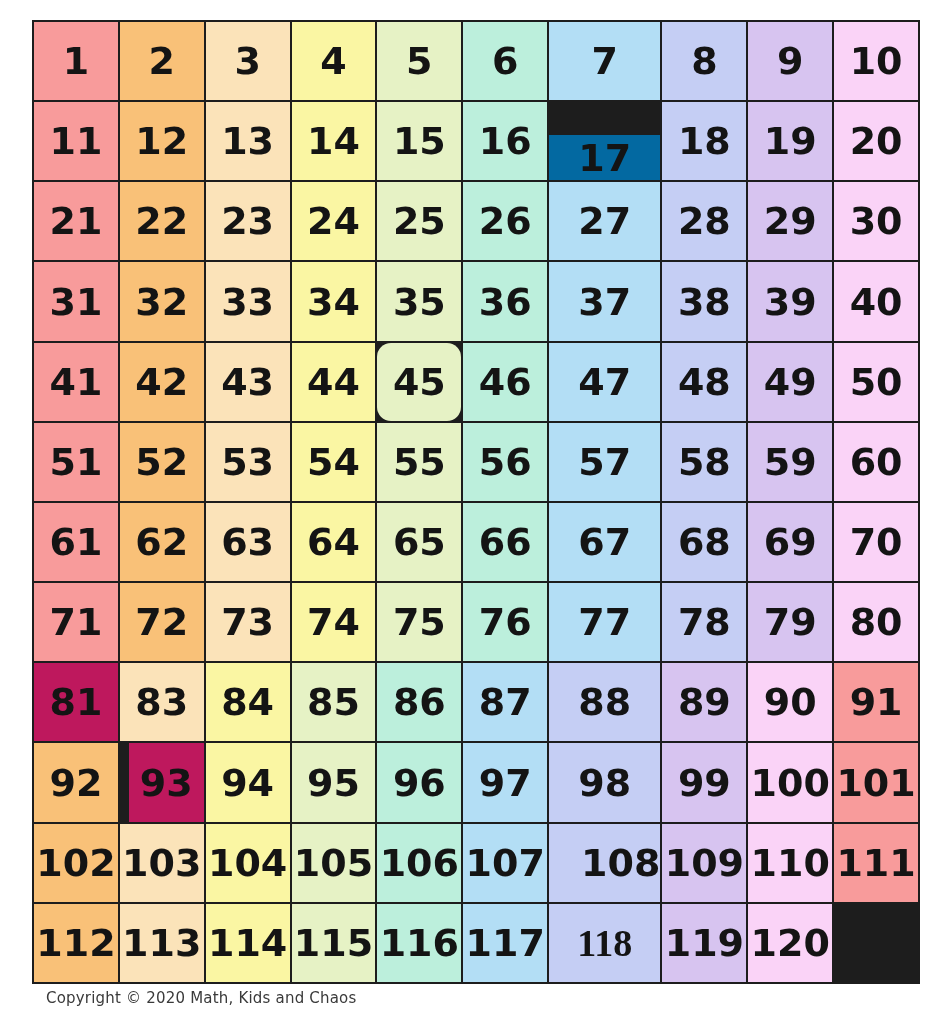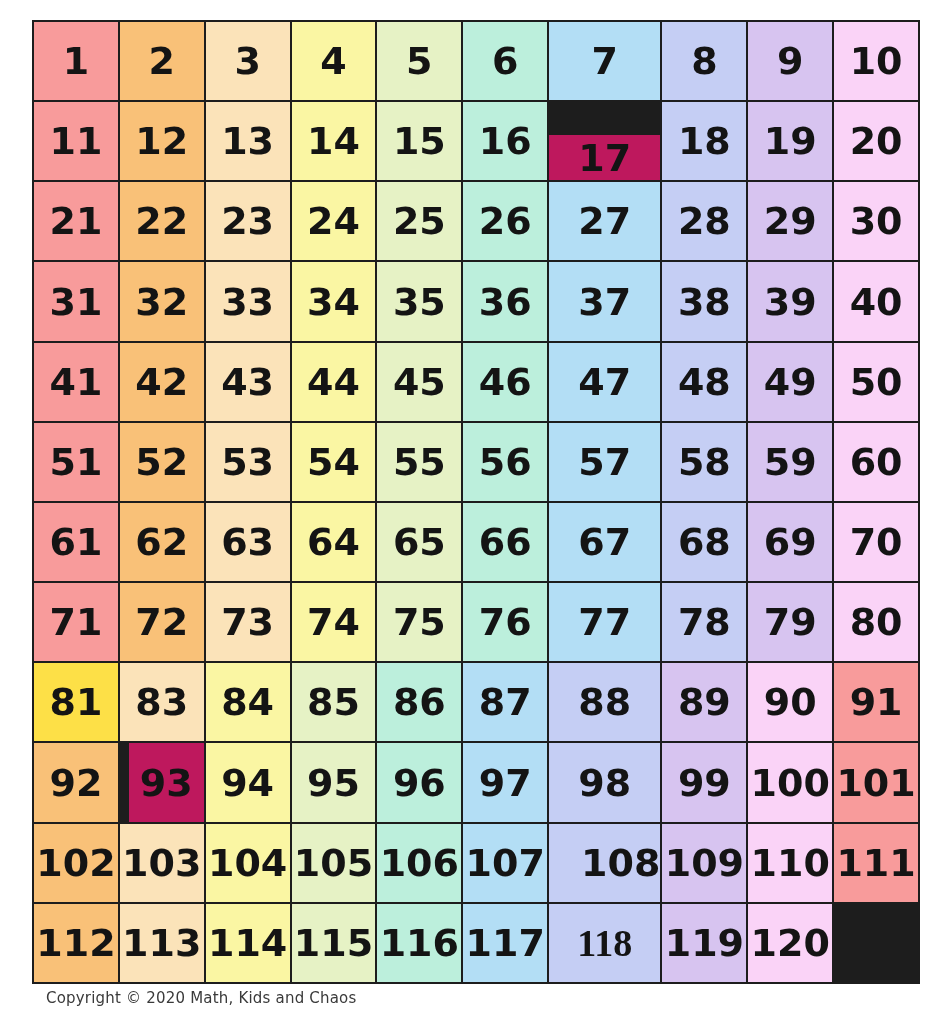--- a/index.html
+++ b/index.html
@@ -69,21 +69,21 @@
       <div class="grid-cell" style="background: rgb(179, 222, 245);">7</div>
       <div class="grid-cell" style="background: rgb(197, 206, 244);">8</div>
       <div class="grid-cell" style="background: rgb(215, 196, 240);">9</div>
       <div class="grid-cell" style="background: rgb(250, 211, 247);">10</div>
       <div class="grid-cell" style="background: rgb(248, 155, 155);">11</div>
       <div class="grid-cell" style="background: rgb(249, 193, 120);">12</div>
       <div class="grid-cell" style="background: rgb(251, 227, 185);">13</div>
       <div class="grid-cell" style="background: rgb(250, 246, 163);">14</div>
       <div class="grid-cell" style="background: rgb(230, 242, 197);">15</div>
       <div class="grid-cell" style="background: rgb(188, 239, 220);">16</div>
-      <div class="grid-cell" style="background: #be185d; margin-top: 33px;">17</div>
+      <div class="grid-cell" style="background: #0369a1; margin-top: 33px;">17</div>
       <div class="grid-cell" style="background: rgb(197, 206, 244);">18</div>
       <div class="grid-cell" style="background: rgb(215, 196, 240);">19</div>
       <div class="grid-cell" style="background: rgb(250, 211, 247);">20</div>
       <div class="grid-cell" style="background: rgb(248, 155, 155);">21</div>
       <div class="grid-cell" style="background: rgb(249, 193, 120);">22</div>
       <div class="grid-cell" style="background: rgb(251, 227, 185);">23</div>
       <div class="grid-cell" style="background: rgb(250, 246, 163);">24</div>
       <div class="grid-cell" style="background: rgb(230, 242, 197);">25</div>
       <div class="grid-cell" style="background: rgb(188, 239, 220);">26</div>
       <div class="grid-cell" style="background: rgb(179, 222, 245);">27</div>
@@ -97,21 +97,21 @@
       <div class="grid-cell" style="background: rgb(230, 242, 197);">35</div>
       <div class="grid-cell" style="background: rgb(188, 239, 220);">36</div>
       <div class="grid-cell" style="background: rgb(179, 222, 245);">37</div>
       <div class="grid-cell" style="background: rgb(197, 206, 244);">38</div>
       <div class="grid-cell" style="background: rgb(215, 196, 240);">39</div>
       <div class="grid-cell" style="background: rgb(250, 211, 247);">40</div>
       <div class="grid-cell" style="background: rgb(248, 155, 155);">41</div>
       <div class="grid-cell" style="background: rgb(249, 193, 120);">42</div>
       <div class="grid-cell" style="background: rgb(251, 227, 185);">43</div>
       <div class="grid-cell" style="background: rgb(250, 246, 163);">44</div>
-      <div class="grid-cell" style="background: rgb(230, 242, 197);">45</div>
+      <div class="grid-cell" style="background: rgb(230, 242, 197); border-radius: 14px;">45</div>
       <div class="grid-cell" style="background: rgb(188, 239, 220);">46</div>
       <div class="grid-cell" style="background: rgb(179, 222, 245);">47</div>
       <div class="grid-cell" style="background: rgb(197, 206, 244);">48</div>
       <div class="grid-cell" style="background: rgb(215, 196, 240);">49</div>
       <div class="grid-cell" style="background: rgb(250, 211, 247);">50</div>
       <div class="grid-cell" style="background: rgb(248, 155, 155);">51</div>
       <div class="grid-cell" style="background: rgb(249, 193, 120);">52</div>
       <div class="grid-cell" style="background: rgb(251, 227, 185);">53</div>
       <div class="grid-cell" style="background: rgb(250, 246, 163);">54</div>
       <div class="grid-cell" style="background: rgb(230, 242, 197);">55</div>
@@ -133,21 +133,21 @@
       <div class="grid-cell" style="background: rgb(248, 155, 155);">71</div>
       <div class="grid-cell" style="background: rgb(249, 193, 120);">72</div>
       <div class="grid-cell" style="background: rgb(251, 227, 185);">73</div>
       <div class="grid-cell" style="background: rgb(250, 246, 163);">74</div>
       <div class="grid-cell" style="background: rgb(230, 242, 197);">75</div>
       <div class="grid-cell" style="background: rgb(188, 239, 220);">76</div>
       <div class="grid-cell" style="background: rgb(179, 222, 245);">77</div>
       <div class="grid-cell" style="background: rgb(197, 206, 244);">78</div>
       <div class="grid-cell" style="background: rgb(215, 196, 240);">79</div>
       <div class="grid-cell" style="background: rgb(250, 211, 247);">80</div>
-      <div class="grid-cell" style="background: #fde047;">81</div>
+      <div class="grid-cell" style="background: #be185d;">81</div>
       <div class="grid-cell" style="background: rgb(251, 227, 185);">83</div>
       <div class="grid-cell" style="background: rgb(250, 246, 163);">84</div>
       <div class="grid-cell" style="background: rgb(230, 242, 197);">85</div>
       <div class="grid-cell" style="background: rgb(188, 239, 220);">86</div>
       <div class="grid-cell" style="background: rgb(179, 222, 245);">87</div>
       <div class="grid-cell" style="background: rgb(197, 206, 244);">88</div>
       <div class="grid-cell" style="background: rgb(215, 196, 240);">89</div>
       <div class="grid-cell" style="background: rgb(250, 211, 247);">90</div>
       <div class="grid-cell" style="background: rgb(248, 155, 155);">91</div>
       <div class="grid-cell" style="background: rgb(249, 193, 120);">92</div>

